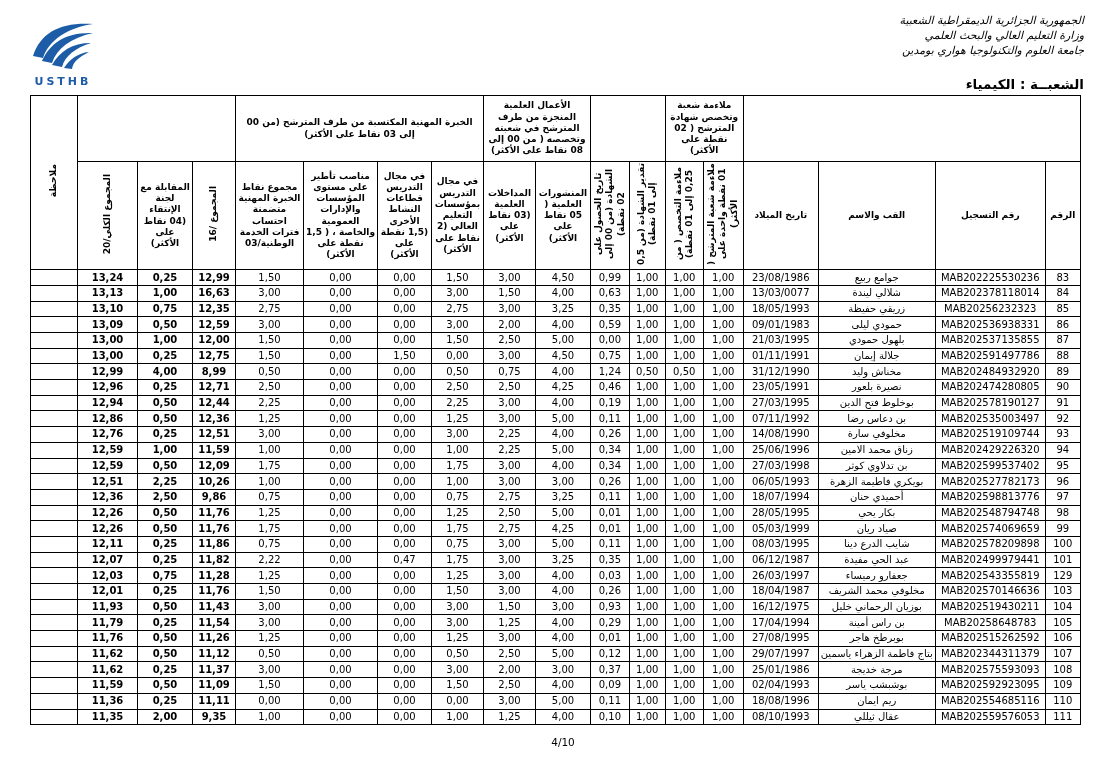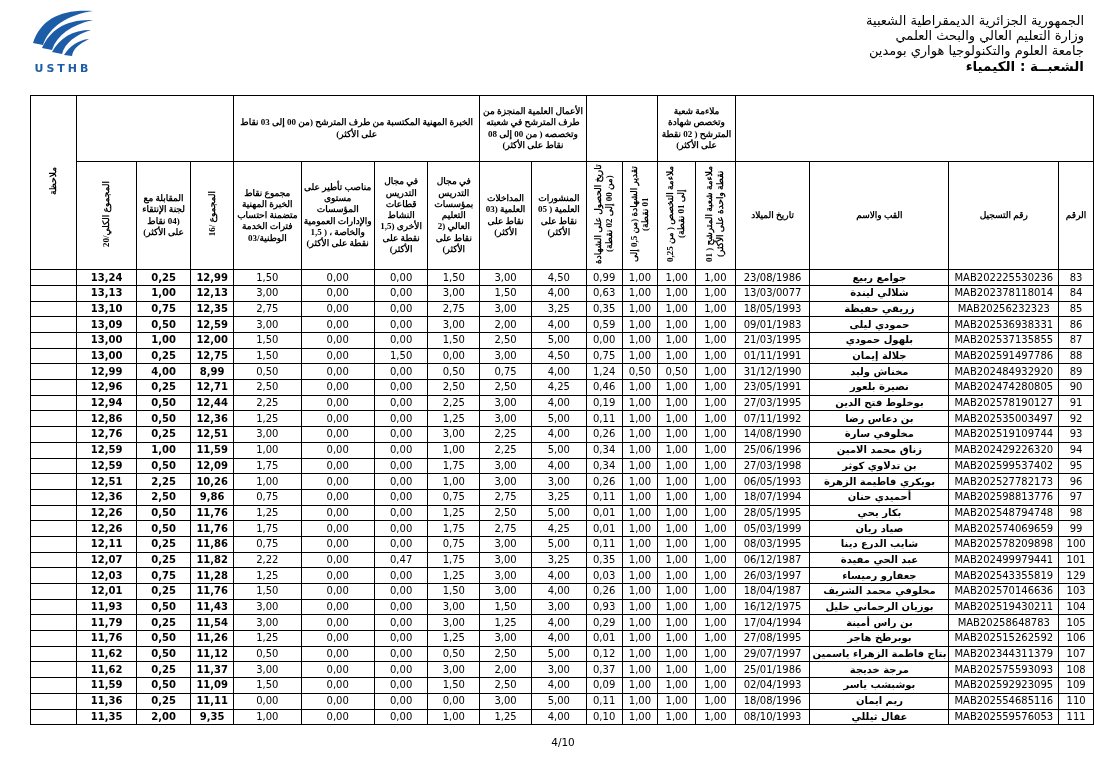--- a/index.html
+++ b/index.html
@@ -1,39 +1,39 @@
 <!DOCTYPE html>
 <html lang="ar"><head>
 <meta charset="utf-8">
 <style>
   * { box-sizing: border-box; }
   html,body { margin:0; padding:0; background:#e8e8e8; }
   body { font-family:"DejaVu Sans", sans-serif; }
   .page { position:relative; width:1094px; height:760px; background:#ffffff; overflow:hidden; margin:0 auto; }
 
   .gov-header { position:absolute; top:13px; right:10px; text-align:right; direction:rtl;
-                font-size:13px; line-height:15px; color:#000; }
-  .dept-line  { position:absolute; top:58px; right:10px; direction:rtl;
+                font-size:11px; line-height:15px; color:#000;font-style:italic; }
+  .dept-line  { position:absolute; top:76px; right:10px; direction:rtl;
                 font-size:13.5px; font-weight:bold; color:#000; }
 
-  .logo { position:absolute; top:5px; left:26px; width:74px; text-align:center; }
+  .logo { position:absolute; top:18px; left:26px; width:74px; text-align:center; }
   .logo-text { color:#1d5da8; font-weight:bold; font-size:11px; letter-spacing:3px; margin-top:1px;
                font-family:"DejaVu Sans", sans-serif; }
 
   table.main { position:absolute; top:95px; left:30px; border-collapse:collapse; table-layout:fixed;
                direction:rtl; }
   .main th, .main td { border:1px solid #000; padding:0 2px; overflow:hidden; }
   .main thead th { font-size:9px; font-weight:bold; text-align:center; vertical-align:middle;
-                   line-height:1.25; color:#000;font-family:Liberation Serif, serif; }
+                   line-height:1.25; color:#000; }
   .main thead tr.r1 { height:66px; }
   .main thead tr.r2 { height:108px; }
   .main tbody td { font-size:10px; height:15.7px; text-align:center; vertical-align:middle;
                    white-space:nowrap; line-height:1; color:#000; }
   td.reg  { direction:ltr; text-align:left; font-size:10.5px; }
-  td.name { text-align:left; font-size:10.5px;font-weight:bold; }
+  td.name { text-align:left; font-size:10.5px; }
   td.date { direction:ltr;margin-left:16px; }
   td.b    { font-weight:bold; }
 
   .vt  { writing-mode:vertical-rl; transform:rotate(180deg); display:inline-block; }
   .vt2 { max-height:104px; }
   .vtn { max-height:170px; }
 
   .page-num { position:absolute; top:736px; left:16px; width:100%; text-align:center;
               font-size:10.5px; color:#000; }
 </style>
@@ -140,21 +140,21 @@
       <td>1,00</td>
       <td>1,00</td>
       <td>1,00</td>
       <td>0,63</td>
       <td>4,00</td>
       <td>1,50</td>
       <td>3,00</td>
       <td>0,00</td>
       <td>0,00</td>
       <td>3,00</td>
-      <td class="b">12,13</td>
+      <td class="b">16,63</td>
       <td class="b">1,00</td>
       <td class="b">13,13</td>
       <td></td>
     </tr>
         <tr>
       <td>85</td>
       <td class="reg">MAB20256232323</td>
       <td class="name">زريقي حفيظة</td>
       <td class="date">18/05/1993</td>
       <td>1,00</td>

